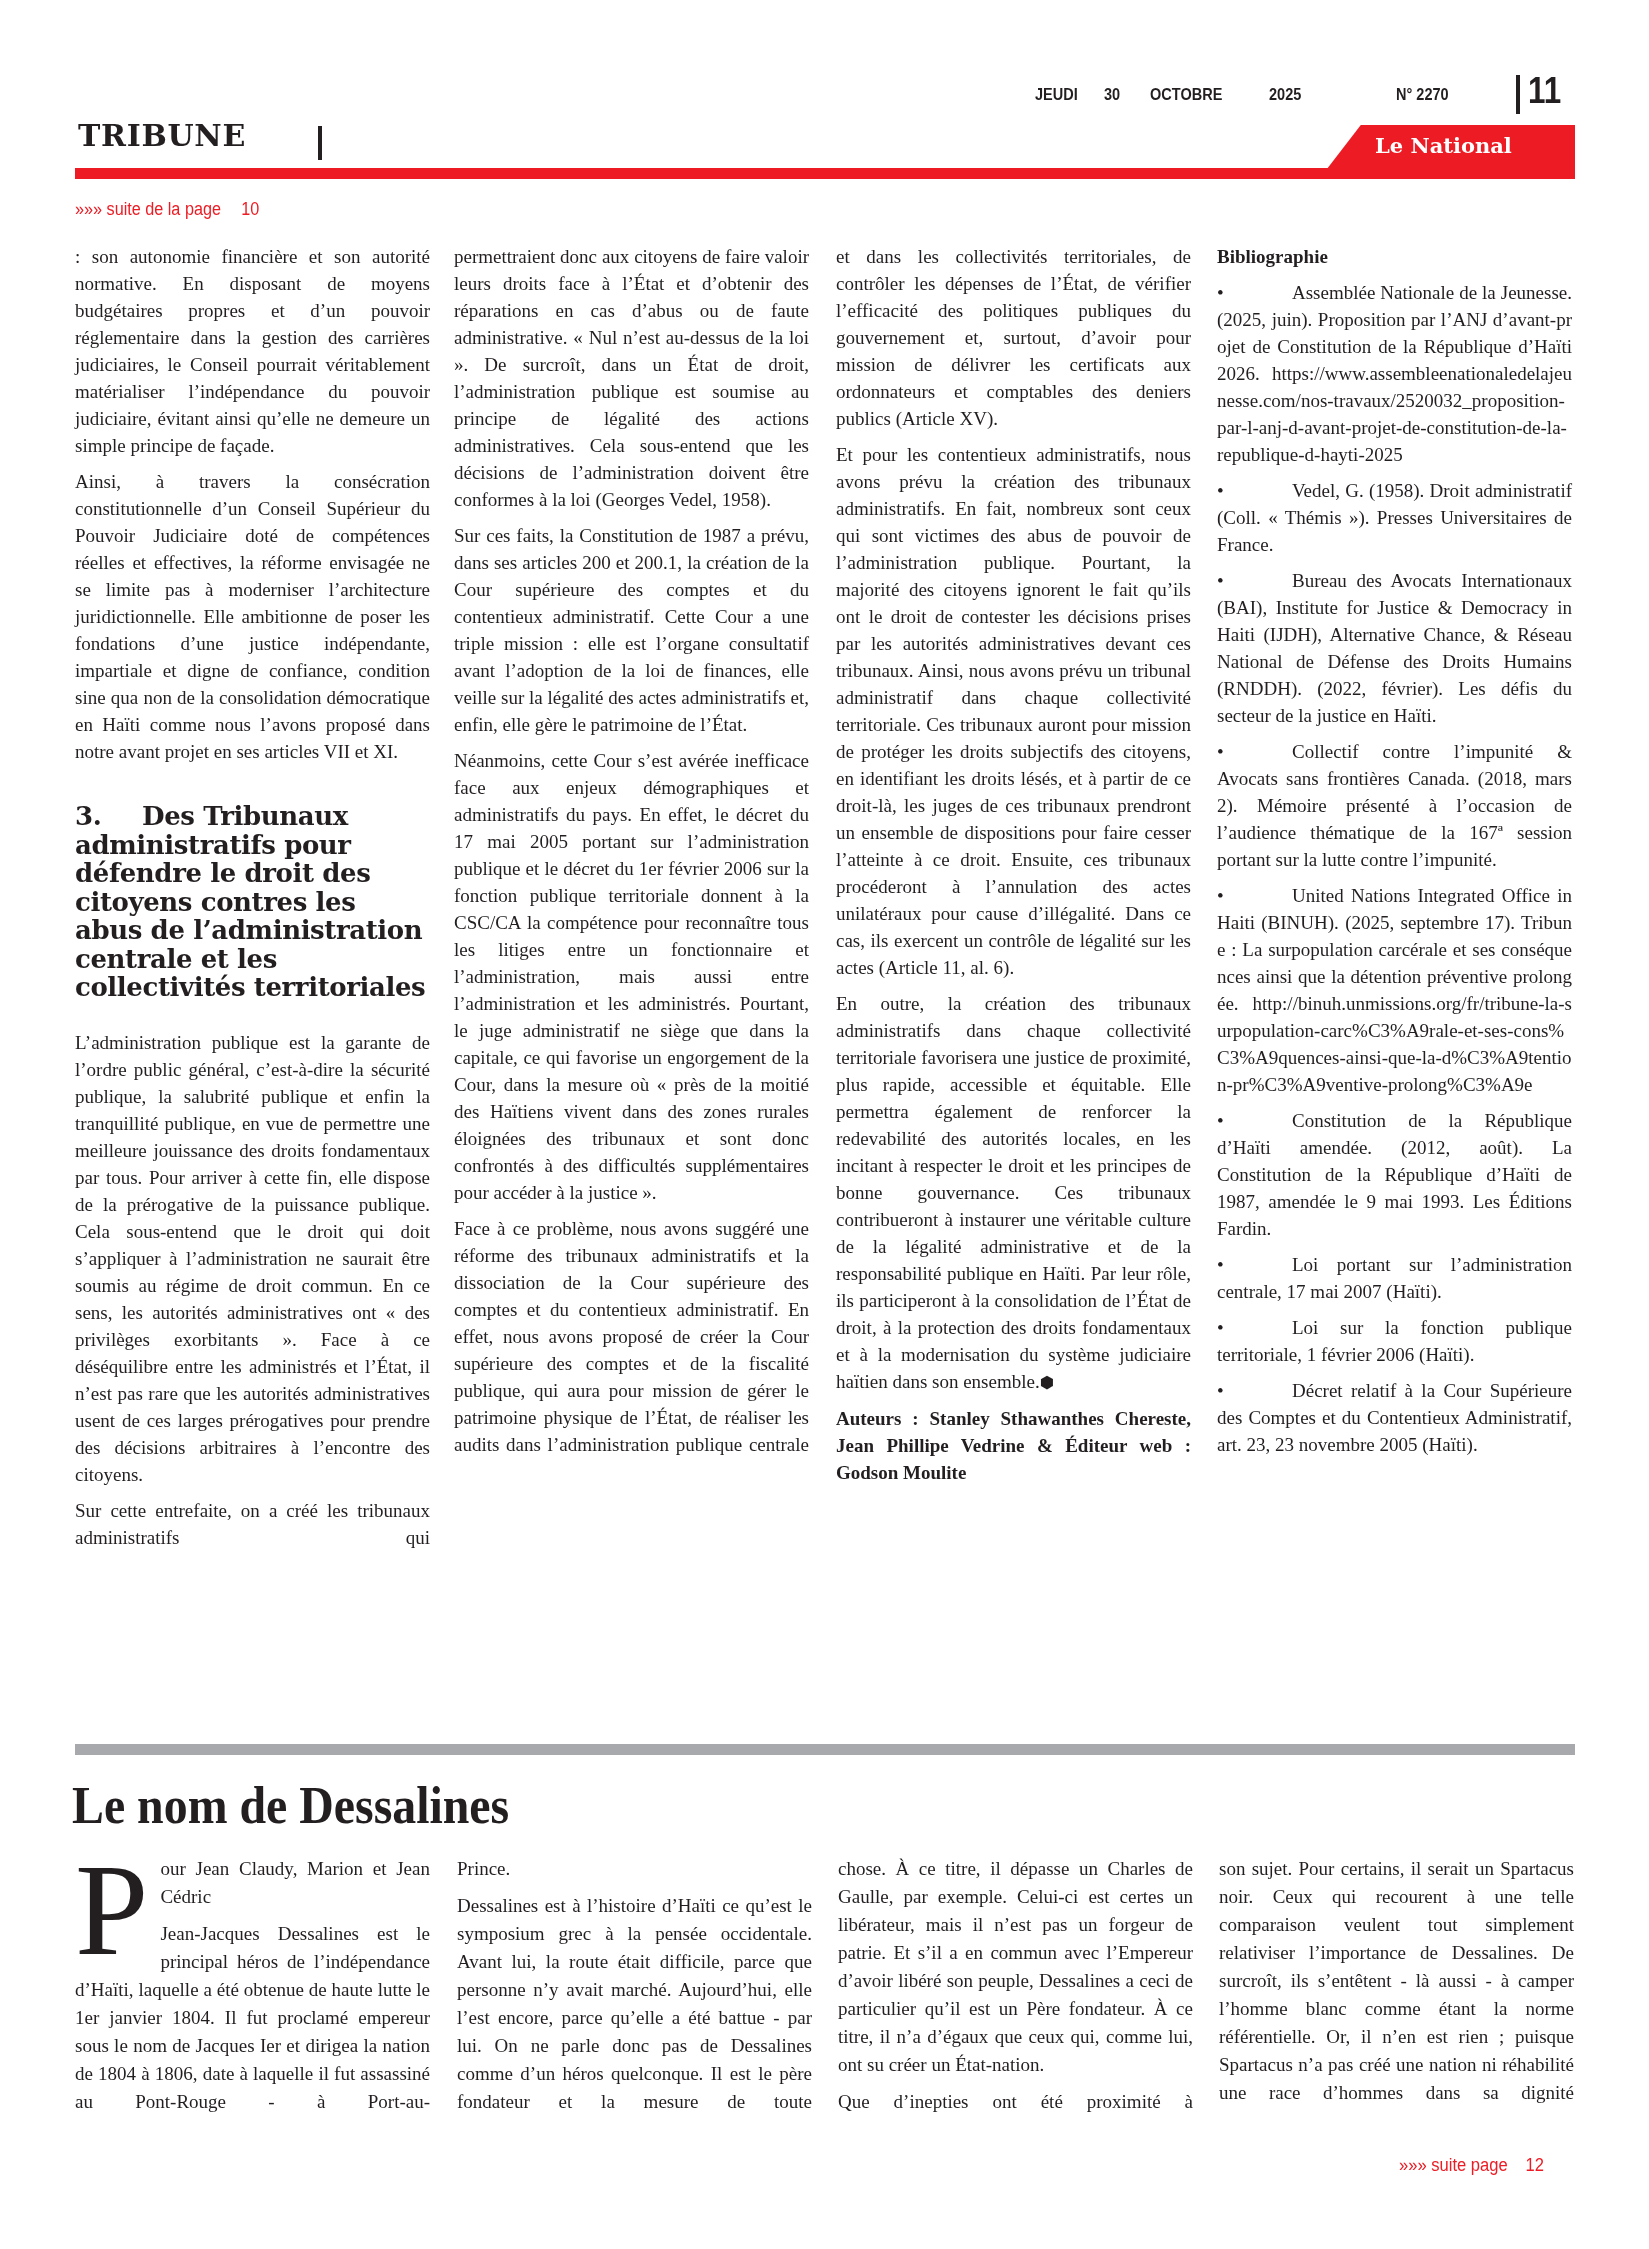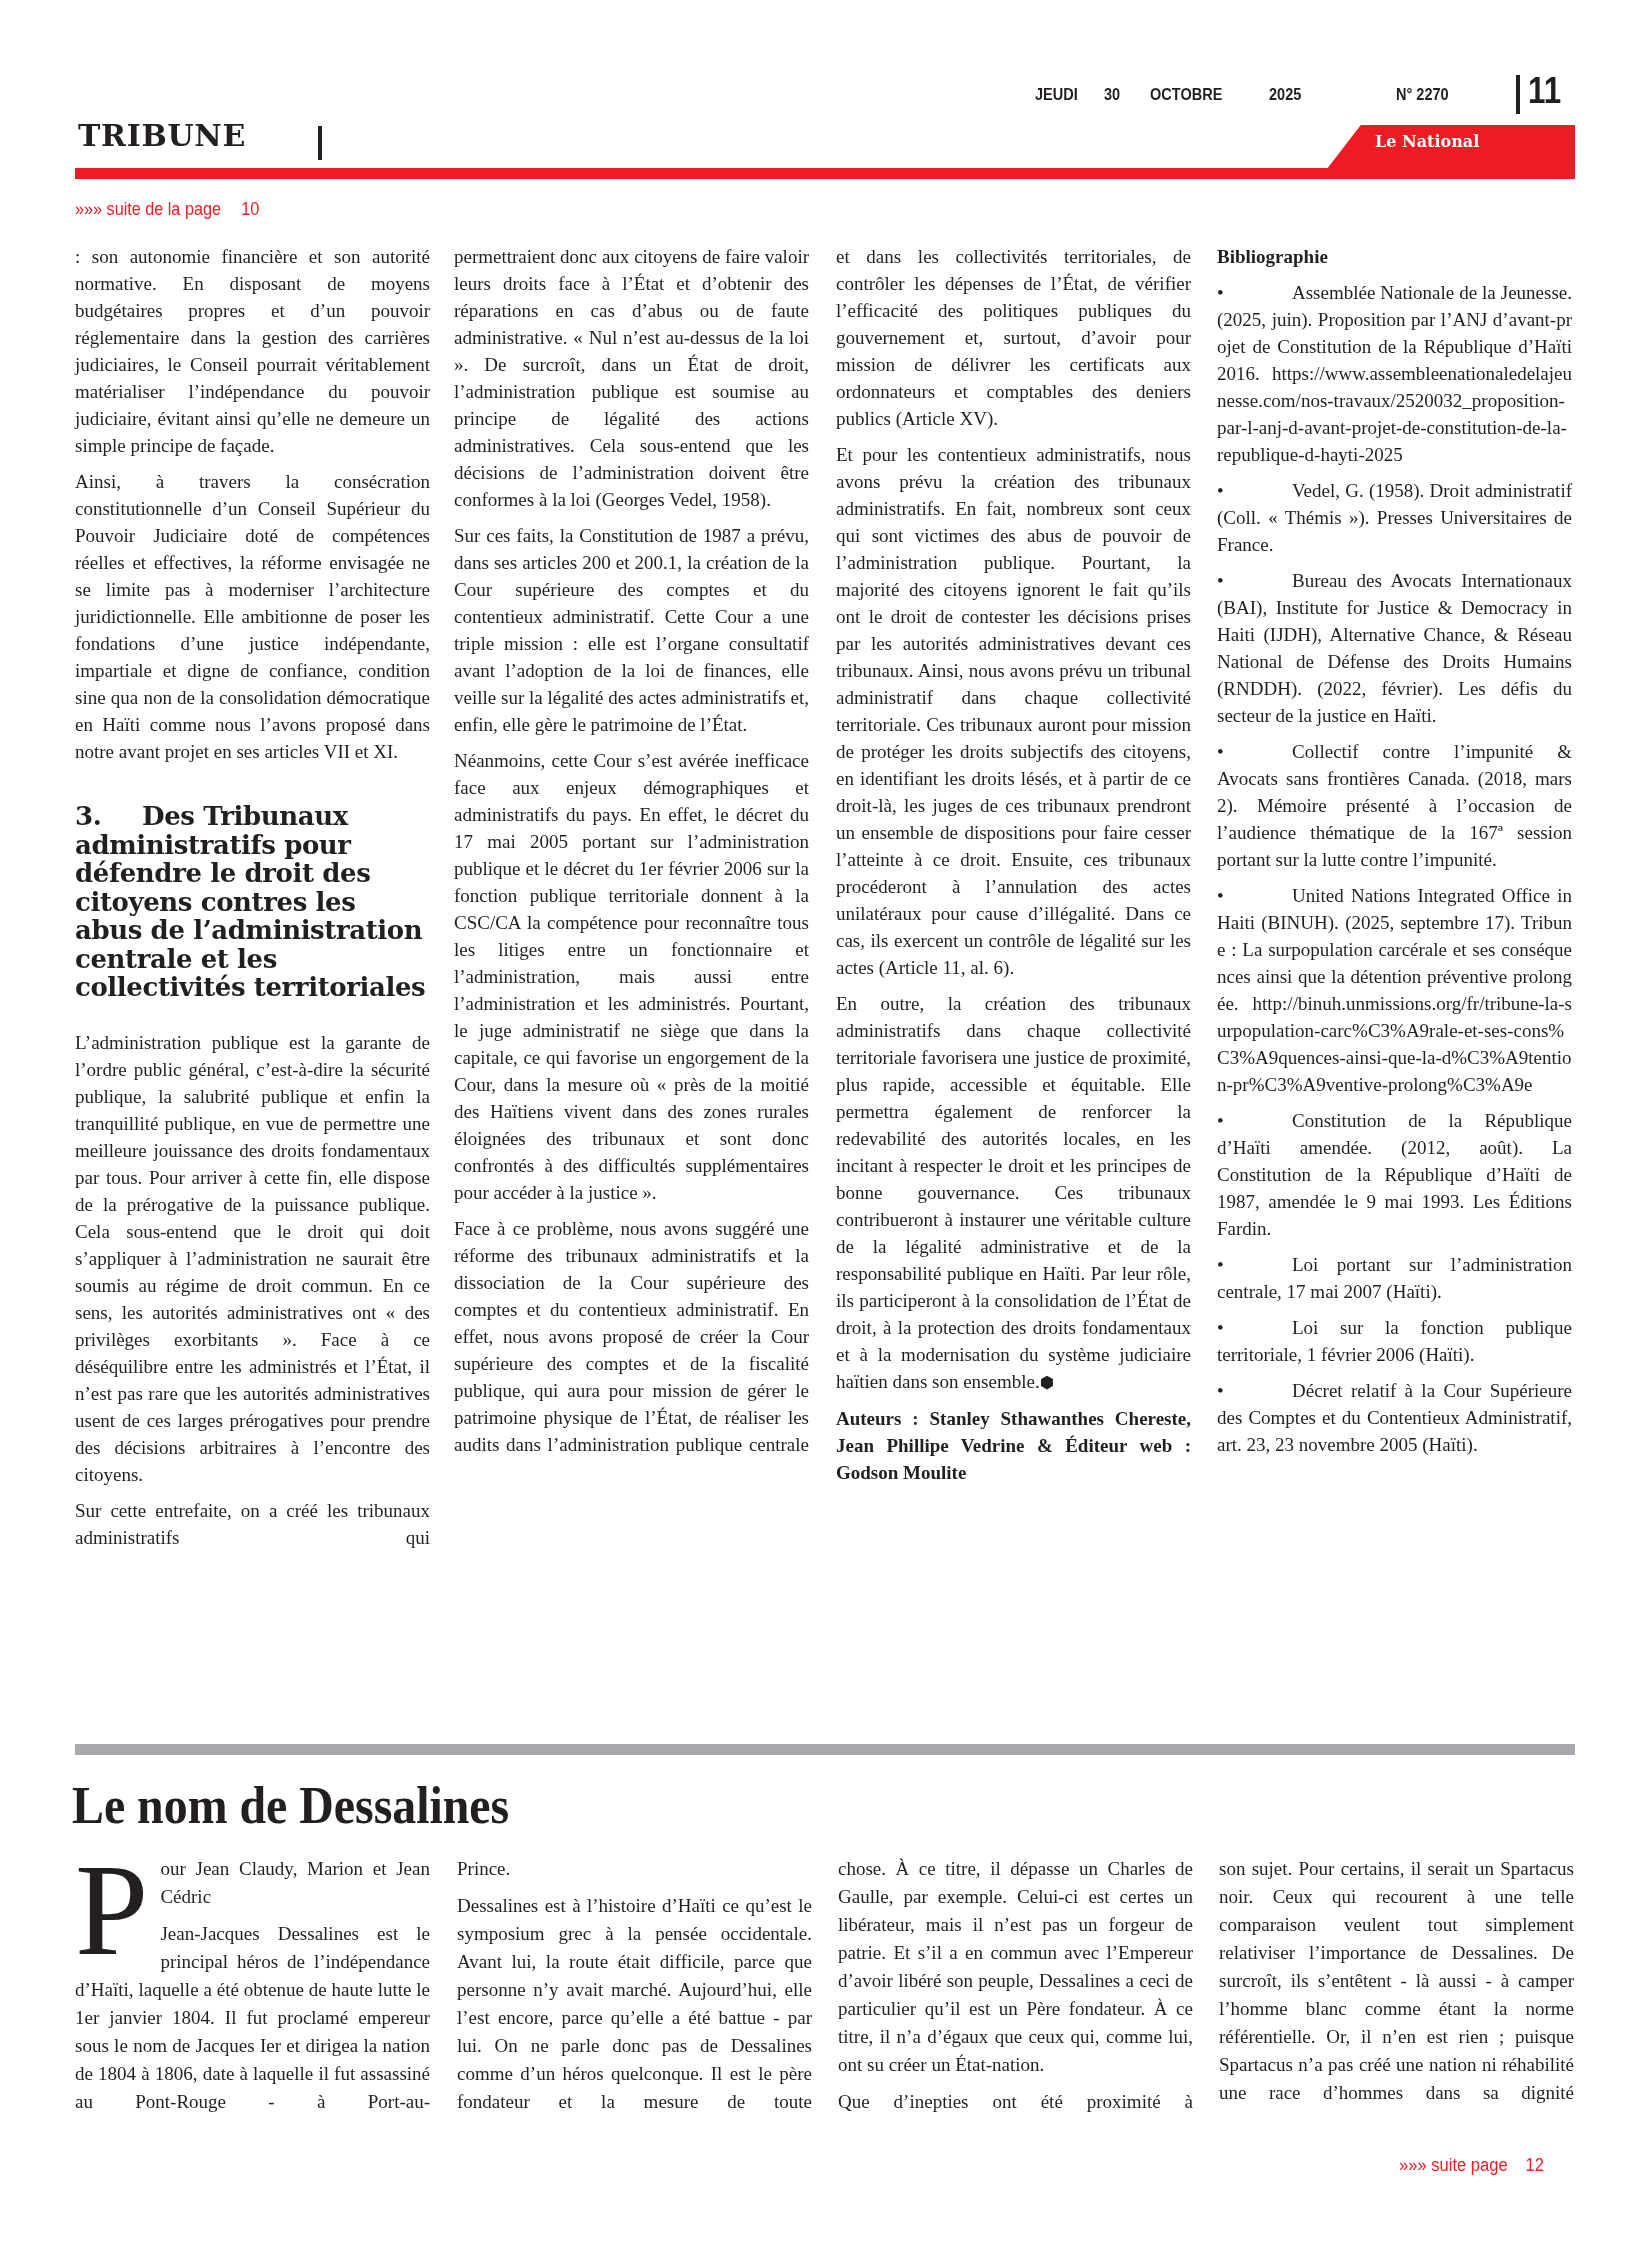--- a/index.html
+++ b/index.html
@@ -7,21 +7,21 @@
   .abs { position: absolute; }
 
   
   .tribune-title { left: 78px; top: 121px; font-family: "DejaVu Serif", serif; font-weight: bold; font-size: 30px; letter-spacing: 0.7px; line-height: 1; color: #231f20; }
   .tribune-sep { left: 318px; top: 126px; width: 3.7px; height: 34px; background: #231f20; }
   .dateline { top: 85px; font-family: "Liberation Sans", sans-serif; font-weight: bold; font-size: 16.5px; color: #231f20; white-space: nowrap; transform: scaleX(0.88); transform-origin: left center; }
   .page-sep { left: 1516px; top: 75px; width: 3.7px; height: 39px; background: #231f20; }
   .page-num { left: 1528px; top: 72px; font-family: "Liberation Sans", sans-serif; font-weight: bold; font-size: 37px; line-height: 1; color: #231f20; transform: scaleX(0.85); transform-origin: left top; }
   .red-bar { left: 75px; top: 168px; width: 1500px; height: 10.5px; background: #ed1c24; }
   .red-tab { left: 1320px; top: 125px; width: 255px; height: 53px; background: #ed1c24; clip-path: polygon(16% 0, 100% 0, 100% 100%, 0 100%); }
-  .brand { left: 1375px; top: 132px; font-family: "DejaVu Serif", serif; font-weight: bold; font-size: 16px; color: #ffffff; white-space: nowrap; line-height: 1.3; }
+  .brand { left: 1375px; top: 132px; font-family: "DejaVu Serif", serif; font-weight: bold; font-size: 21px; color: #ffffff; white-space: nowrap; line-height: 1.3; }
 
   .suite-top { left: 75px; top: 199px; font-family: "Liberation Sans", sans-serif; font-size: 18px; color: #ed1c24; white-space: nowrap; transform: scaleX(0.9); transform-origin: left center; }
   .suite-top .num { margin-left: 22.5px; }
 
   
   .col { font-family: "Liberation Serif", serif; font-size: 19px; line-height: 27px; text-align: justify; color: #231f20; }
   .col p { margin: 0 0 9px 0; }
   .col1 { left: 75px; top: 243px; width: 355px; }
   .col2 { left: 454px; top: 243px; width: 355px; }
   .col3 { left: 836px; top: 243px; width: 355px; }
@@ -94,21 +94,21 @@
 
 <div class="abs col col3">
   <p>et dans les collectivités territoriales, de contrôler les dépenses de l’État, de vérifier l’efficacité des politiques publiques du gouvernement et, surtout, d’avoir pour mission de délivrer les certificats aux ordonnateurs et comptables des deniers publics (Article XV).</p>
   <p>Et pour les contentieux administratifs, nous avons prévu la création des tribunaux administratifs. En fait, nombreux sont ceux qui sont victimes des abus de pouvoir de l’administration publique. Pourtant, la majorité des citoyens ignorent le fait qu’ils ont le droit de contester les décisions prises par les autorités administratives devant ces tribunaux. Ainsi, nous avons prévu un tribunal administratif dans chaque collectivité territoriale. Ces tribunaux auront pour mission de protéger les droits subjectifs des citoyens, en identifiant les droits lésés, et à partir de ce droit-là, les juges de ces tribunaux prendront un ensemble de dispositions pour faire cesser l’atteinte à ce droit. Ensuite, ces tribunaux procéderont à l’annulation des actes unilatéraux pour cause d’illégalité. Dans ce cas, ils exercent un contrôle de légalité sur les actes (Article 11, al. 6).</p>
   <p><span>En outre, la création des tribunaux administratifs dans chaque collectivité territoriale favorisera une justice de proximité, plus rapide, accessible et équitable. Elle permettra également de renforcer la redevabilité des autorités locales, en les incitant à respecter le droit et les principes de bonne gouvernance. Ces tribunaux contribueront à instaurer une véritable culture de la légalité administrative et de la responsabilité publique en Haïti. Par leur rôle, ils participeront à la consolidation de l’État de droit, à la protection des droits fondamentaux et à la modernisation du système judiciaire haïtien dans son ensemble.</span><span class="end-mark">⬢</span></p>
   <p class="authors">Auteurs : Stanley Sthawanthes Chereste, Jean Phillipe Vedrine &amp; Éditeur web : Godson Moulite</p>
 </div>
 
 <div class="abs col col4">
   <div class="bib-title">Bibliographie</div>
-  <div class="bib-item break-all"><span class="bullet">•</span><span>Assemblée Nationale de la Jeunesse. (2025, juin). Proposition par l’ANJ d’avant-projet de Constitution de la République d’Haïti 2016. https://www.assembleenationaledelajeunesse.com/nos-travaux/2520032_proposition-par-l-anj-d-avant-projet-de-constitution-de-la-republique-d-hayti-2025</span></div>
+  <div class="bib-item break-all"><span class="bullet">•</span><span>Assemblée Nationale de la Jeunesse. (2025, juin). Proposition par l’ANJ d’avant-projet de Constitution de la République d’Haïti 2026. https://www.assembleenationaledelajeunesse.com/nos-travaux/2520032_proposition-par-l-anj-d-avant-projet-de-constitution-de-la-republique-d-hayti-2025</span></div>
   <div class="bib-item"><span class="bullet">•</span><span>Vedel, G. (1958). Droit administratif (Coll. « Thémis »). Presses Universitaires de France.</span></div>
   <div class="bib-item"><span class="bullet">•</span><span>Bureau des Avocats Internationaux (BAI), Institute for Justice &amp; Democracy in Haiti (IJDH), Alternative Chance, &amp; Réseau National de Défense des Droits Humains (RNDDH). (2022, février). Les défis du secteur de la justice en Haïti.</span></div>
   <div class="bib-item"><span class="bullet">•</span><span>Collectif contre l’impunité &amp; Avocats sans frontières Canada. (2018, mars 2). Mémoire présenté à l’occasion de l’audience thématique de la 167ª session portant sur la lutte contre l’impunité.</span></div>
   <div class="bib-item break-all"><span class="bullet">•</span><span>United Nations Integrated Office in Haiti (BINUH). (2025, septembre 17). Tribune : La surpopulation carcérale et ses conséquences ainsi que la détention préventive prolongée. http://binuh.unmissions.org/fr/tribune-la-surpopulation-carc%C3%A9rale-et-ses-cons%C3%A9quences-ainsi-que-la-d%C3%A9tention-pr%C3%A9ventive-prolong%C3%A9e</span></div>
   <div class="bib-item"><span class="bullet">•</span><span>Constitution de la République d’Haïti amendée. (2012, août). La Constitution de la République d’Haïti de 1987, amendée le 9 mai 1993. Les Éditions Fardin.</span></div>
   <div class="bib-item"><span class="bullet">•</span><span>Loi portant sur l’administration centrale, 17 mai 2007 (Haïti).</span></div>
   <div class="bib-item"><span class="bullet">•</span><span>Loi sur la fonction publique territoriale, 1 février 2006 (Haïti).</span></div>
   <div class="bib-item"><span class="bullet">•</span><span>Décret relatif à la Cour Supérieure des Comptes et du Contentieux Administratif, art. 23, 23 novembre 2005 (Haïti).</span></div>
 </div>
 

